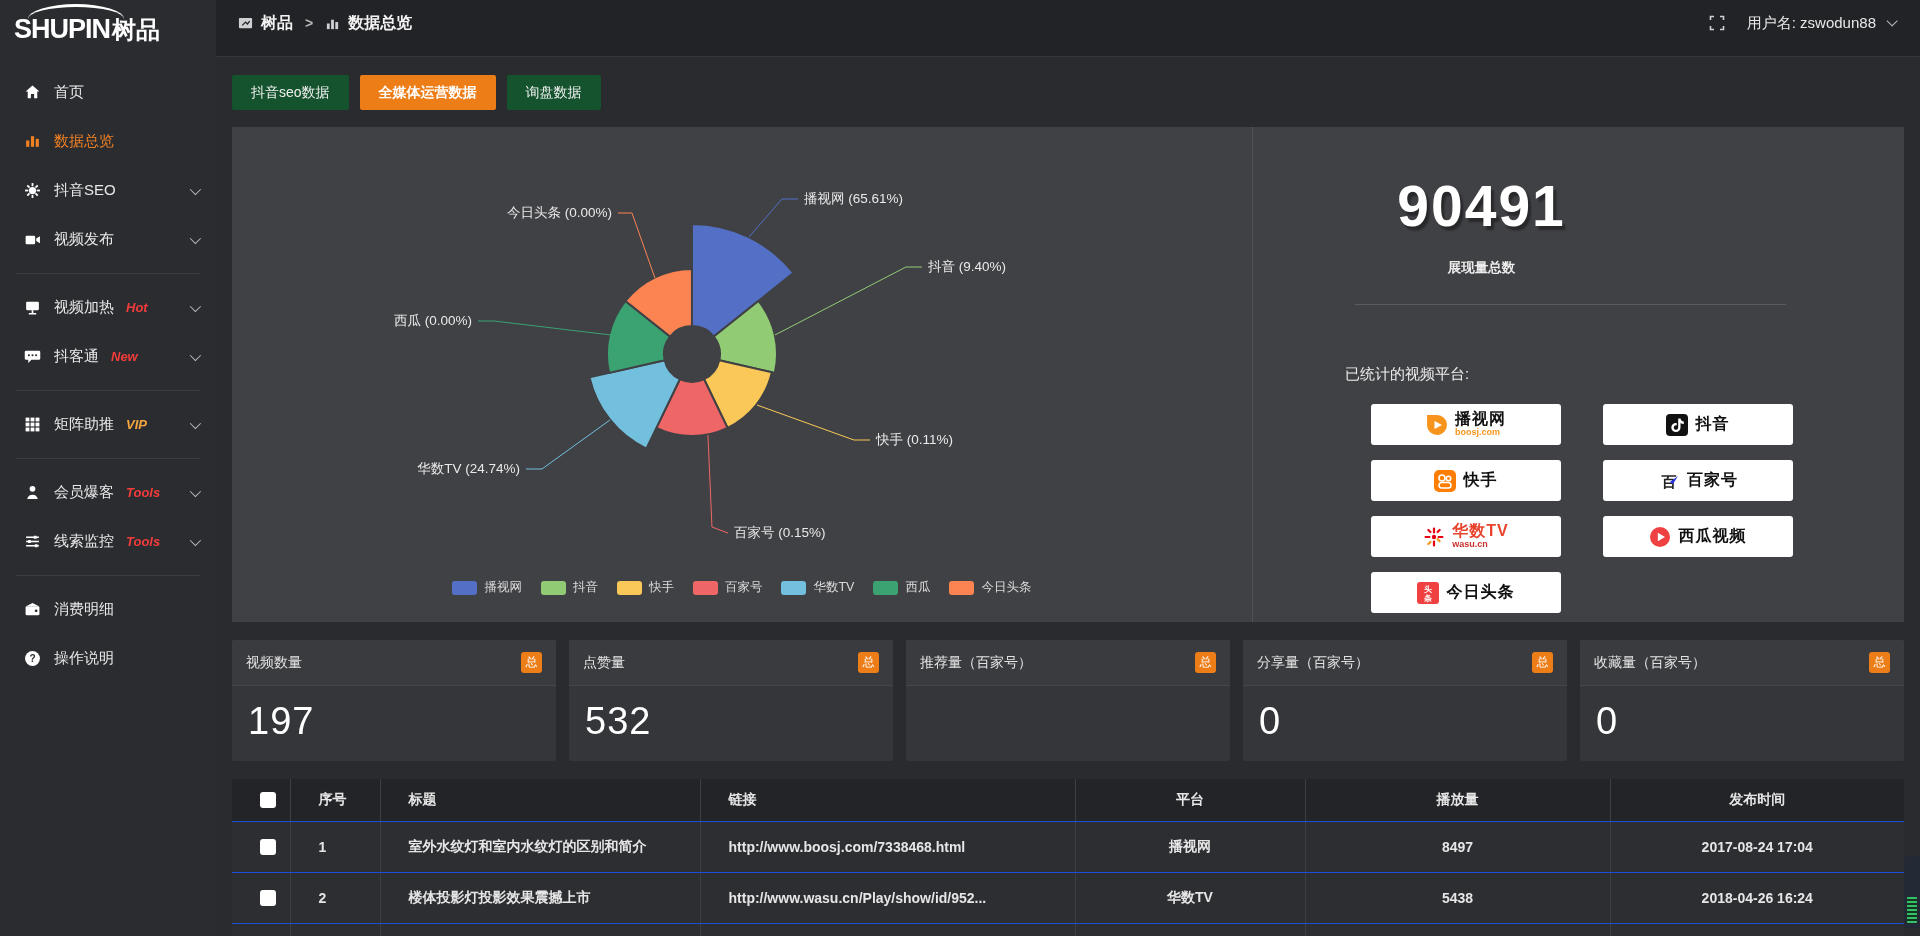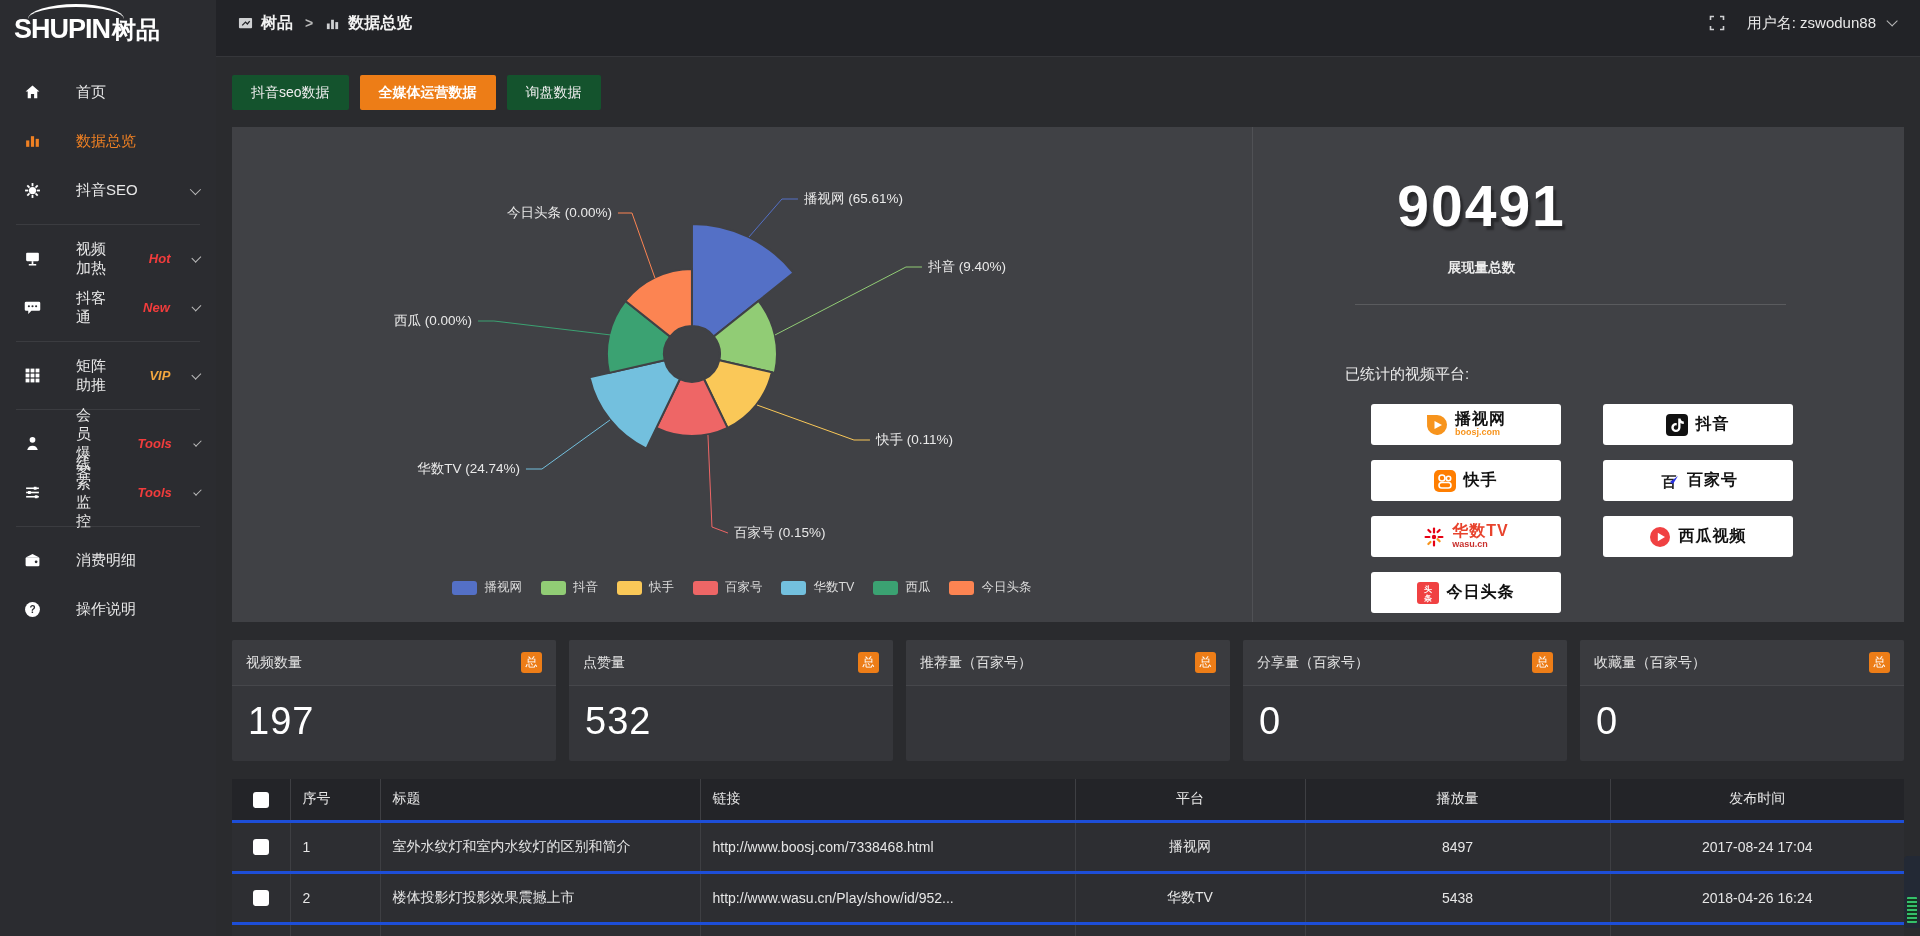--- a/index.html
+++ b/index.html
@@ -9,21 +9,21 @@
 
   
   aside { width:216px; flex:0 0 216px; background:#2b2c30; height:100%; }
   .logo { position:relative; padding:14px 0 0 14px; height:58px; }
   .logo-arc { position:absolute; left:28px; top:4px; width:96px; height:30px;
               border-top:3px solid #fff; border-radius:50%; }
   .logo-en { font-size:27px; font-weight:800; letter-spacing:-1px; color:#fff; }
   .logo-cn { font-size:24px; font-weight:800; color:#fff; margin-left:2px; }
   .menu { padding-top:10px; }
   .mitem { display:flex; align-items:center; height:49px; padding:0 18px 0 24px;
-           font-size:15px; color:#e8e8e8; cursor:pointer;gap:22px; }
+           font-size:15px; color:#e8e8e8; cursor:pointer; }
   .mitem svg { width:17px; height:17px; flex:0 0 17px; color:#fff; }
   .mitem.active, .mitem.active svg { color:#f08123; }
   .mlabel { margin-left:13px; }
   .mbadge { margin-left:12px; font-size:13px; font-weight:700; font-style:italic; }
   .chev { margin-left:auto; width:8px; height:8px; border-right:1.5px solid #b9b9b9;
           border-bottom:1.5px solid #b9b9b9; transform:rotate(45deg) translateY(-2px); }
   .mdivider { border-top:1px solid #3b3c40; margin:9px 16px; }
 
   
   .main { flex:1; display:flex; flex-direction:column; min-width:0; }
@@ -80,21 +80,21 @@
                display:flex; align-items:center; padding:0 14px; }
   .card-title { font-size:14px; color:#e3e3e3; }
   .zong { margin-left:auto; width:21px; height:21px; background:#ed7d17; color:#fff;
           font-size:12px; border-radius:3px; display:flex; align-items:center; justify-content:center; }
   .card-value { padding:14px 16px; font-size:38px; color:#fff; letter-spacing:1px; }
 
   
   .tbl { margin-top:18px; width:100%; border-collapse:collapse; table-layout:fixed; font-size:14px; }
   .tbl th { background:#232428; height:42px; font-weight:400; color:#e6e6e6; }
   .tbl td { background:#2d2e32; height:51px; color:#e6e6e6; }
-  .tbl th, .tbl td { border-bottom:3px solid #1d4ed8; border-right:1px solid #3e3f43; padding:0 12px; }
+  .tbl th, .tbl td { border-bottom:1px solid #1d4ed8; border-right:1px solid #3e3f43; padding:0 28px;font-weight:bold; }
   .tbl th:last-child, .tbl td:last-child { border-right:none; }
   .tl { text-align:left; } .tc { text-align:center; }
   .orange { color:#e2863e; }
   .cbox { width:16px; height:16px; background:#fff; border-radius:3px; display:inline-block;
           vertical-align:middle; cursor:pointer; }
   .link { cursor:pointer; }
 
   
   .float-widget { position:fixed; right:0; bottom:8px; width:16px; height:72px;
                   background:#232935; border-radius:4px 0 0 4px; }
@@ -144,20 +144,30 @@
               <line x1="10.8" y1="10.8" x2="12.9" y2="12.9"></line>
               <line x1="3.1" y1="12.9" x2="5.2" y2="10.8"></line>
               <line x1="10.8" y1="5.2" x2="12.9" y2="3.1"></line>
             </g>
             <circle cx="8" cy="8" r="3.4" fill="currentColor"></circle>
           </svg>
         <span class="mlabel">抖音SEO</span>
         <span class="chev"></span>
       </div>
 
+      <div class="mitem">
+        <svg viewBox="0 0 16 16">
+            <g fill="currentColor">
+              <rect x="1.5" y="4.5" width="9" height="8" rx="1.2"></rect>
+              <path d="M11.5 7 15 5v6.5l-3.5-2z"></path>
+            </g>
+          </svg>
+        <span class="mlabel">视频发布</span>
+        <span class="chev"></span>
+      </div>
 
       <div class="mdivider"></div>
 
       <div class="mitem">
         <svg viewBox="0 0 16 16">
             <g fill="currentColor">
               <rect x="2" y="2.5" width="12" height="8" rx="1"></rect>
               <rect x="7.2" y="10.5" width="1.6" height="3"></rect>
               <rect x="4.5" y="13.2" width="7" height="1.4"></rect>
             </g>

